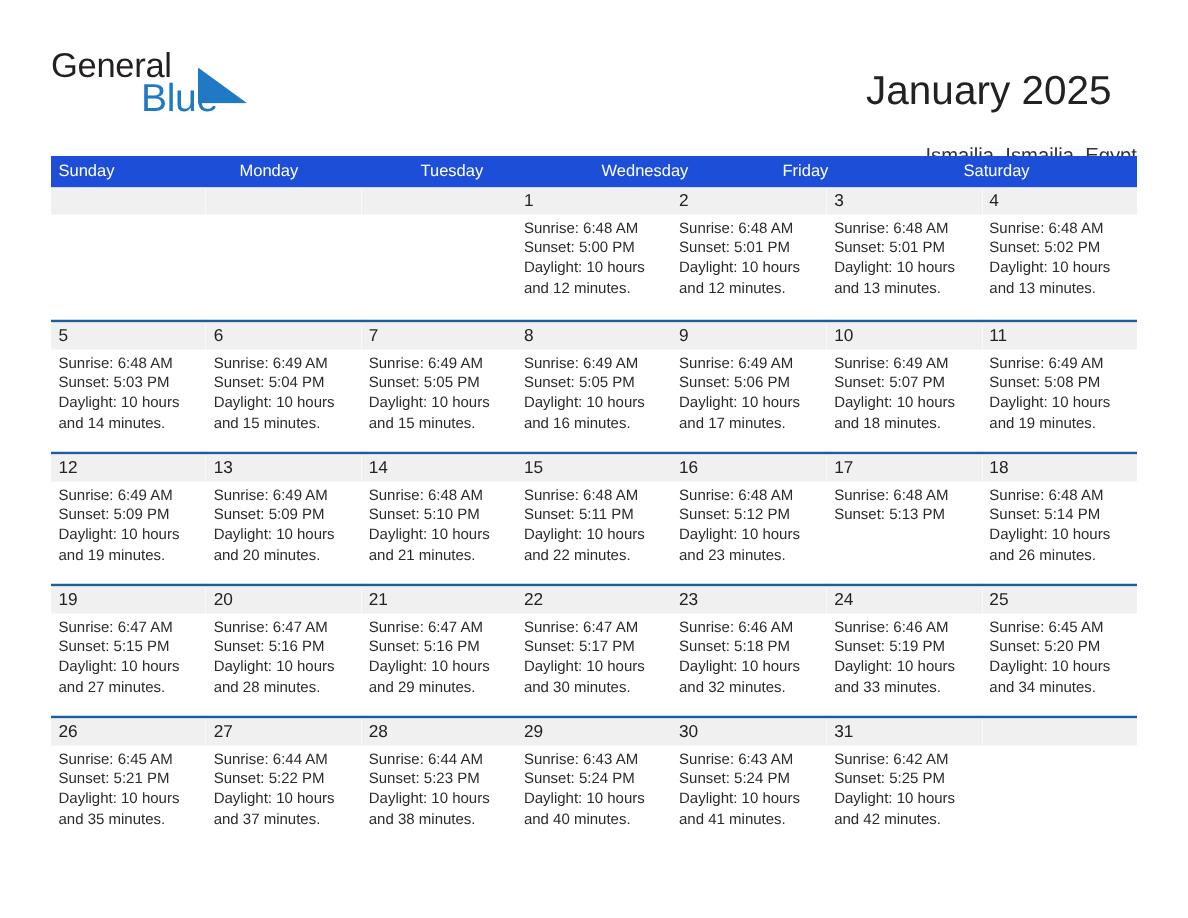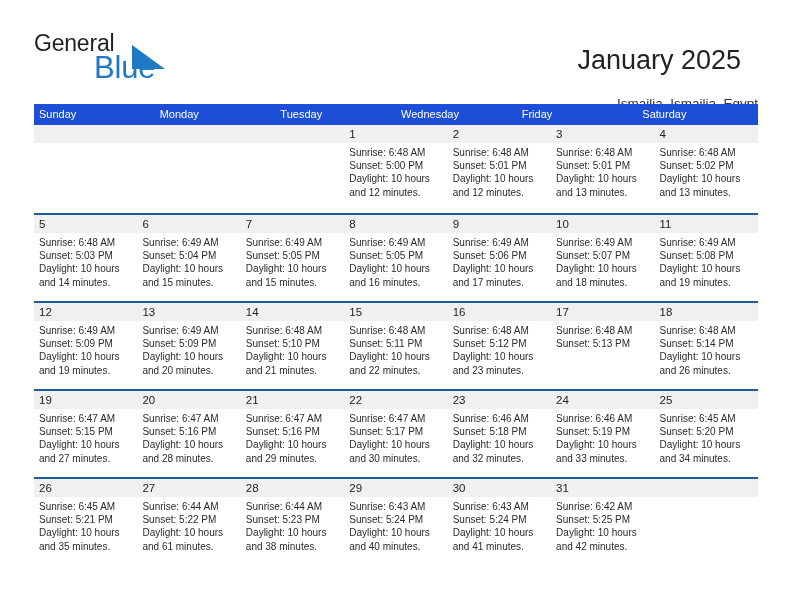--- a/index.html
+++ b/index.html
@@ -43,21 +43,21 @@
     font-size: 23px;
     color: #231f20;
     letter-spacing: -0.2px;
     line-height: 1;
     font-family: "Liberation Sans", sans-serif;
   }
   .brand-blue {
     position: absolute;
     left: 60px;
     top: 20px;
-    font-size: 31px;
+    font-size: 26px;
     color: #2079c4;
     letter-spacing: -0.2px;
     line-height: 1;
     font-family: "Liberation Sans", sans-serif;
     text-align: right;
   }
   .brand-triangle {
     position: absolute;
     left: 98px;
     top: 13px;
@@ -404,21 +404,21 @@
               <div>Sunrise: 6:45 AM</div>
               <div>Sunset: 5:21 PM</div>
               <div class="daylight-line">Daylight: 10 hours and 35 minutes.</div>
             </div>
           </div>
           <div class="day">
             <div class="day-number">27</div>
             <div class="day-info">
               <div>Sunrise: 6:44 AM</div>
               <div>Sunset: 5:22 PM</div>
-              <div class="daylight-line">Daylight: 10 hours and 61 minutes.</div>
+              <div class="daylight-line">Daylight: 10 hours and 37 minutes.</div>
             </div>
           </div>
           <div class="day">
             <div class="day-number">28</div>
             <div class="day-info">
               <div>Sunrise: 6:44 AM</div>
               <div>Sunset: 5:23 PM</div>
               <div class="daylight-line">Daylight: 10 hours and 38 minutes.</div>
             </div>
           </div>

